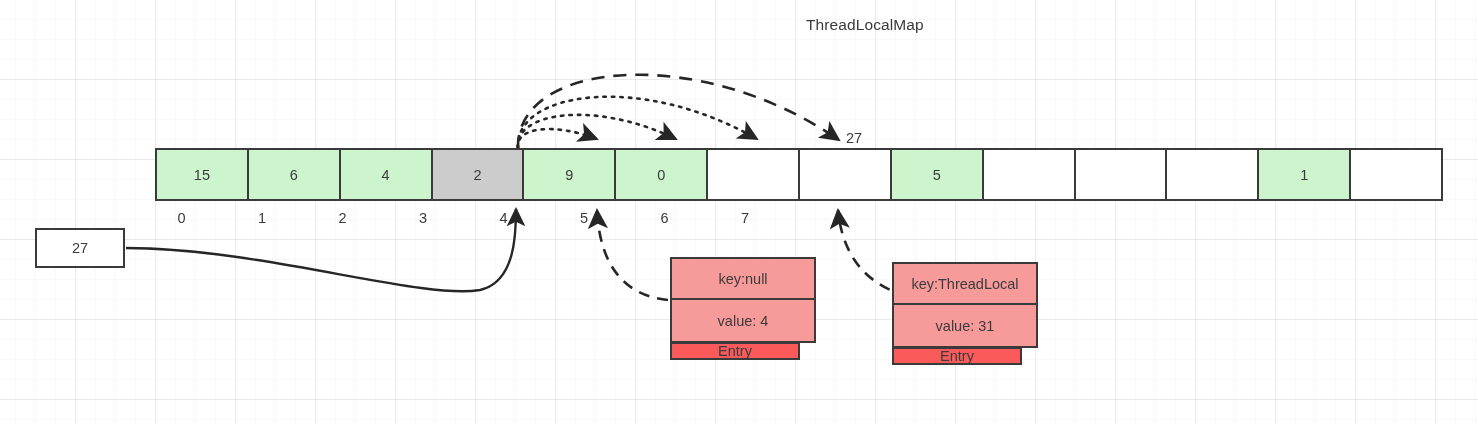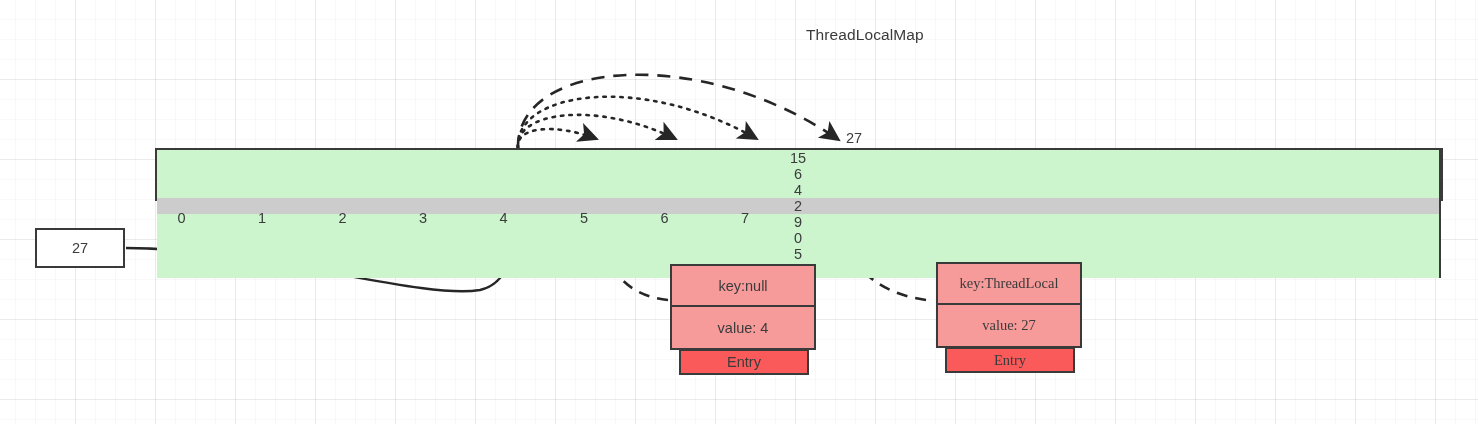--- a/index.html
+++ b/index.html
@@ -12,29 +12,29 @@
       linear-gradient(to right, rgba(0,0,0,0.028) 1px, transparent 1px),
       linear-gradient(to bottom, rgba(0,0,0,0.028) 1px, transparent 1px);
     background-size:80px 80px,80px 80px,20px 20px,20px 20px;
     background-position:-5px -1px,-5px -1px,-5px -1px,-5px -1px;
     font-family:"Liberation Sans","DejaVu Sans",sans-serif;
     color:#333333;
   }
   #svg-layer{position:absolute;left:0;top:0;width:1478px;height:424px;overflow:visible;}
 
   .diagram-title{
-    position:absolute;left:806px;top:26px;
+    position:absolute;left:806px;top:16px;
     font-size:15.5px;color:#3b3b3b;white-space:nowrap;letter-spacing:.1px;
   }
 
   
   #array-table{
     position:absolute;left:155px;top:148px;width:1288px;height:53px;
     display:flex;box-sizing:border-box;
-    border:2.5px solid #3a3a3a;background:#fff;flex-direction:column;
+    border:2.5px solid #3a3a3a;background:#fff;
   }
   .array-cell{
     flex:1 1 0;box-sizing:border-box;
     border-right:2.5px solid #3a3a3a;
     display:flex;align-items:center;justify-content:center;
     font-size:14.5px;color:#3b3b3b;background:#ffffff;
   }
   .array-cell:last-child{border-right:none;}
   .array-cell.fill-green{background:#ccf5ce;}
   .array-cell.fill-gray{background:#cccccc;}
@@ -59,27 +59,27 @@
   
   .entry-object{position:absolute;}
   .entry-field{
     box-sizing:border-box;width:146px;height:43px;
     border:2.2px solid #3a3a3a;background:#f79a9a;
     display:flex;align-items:center;justify-content:center;
     font-size:14.5px;color:#3b3b3b;
   }
   .entry-field + .entry-field{border-top:none;}
   .entry-footer{
-    box-sizing:border-box;width:130px;height:26px;margin-left:9px;margin-top:-1px;
+    box-sizing:border-box;width:130px;height:18px;margin-top:-1px;
     border:2.2px solid #3a3a3a;background:#fb5a5a;
     display:flex;align-items:center;justify-content:center;
     font-size:14.5px;color:#3b3b3b;
   }
-  #entry-null{left:670px;top:264px;}
-  #entry-threadlocal{left:936px;top:262px;font-family:Liberation Serif, serif;}
+  #entry-null{left:670px;top:257px;}
+  #entry-threadlocal{left:892px;top:262px;}
 
   .arc-label{
     position:absolute;font-size:14.5px;color:#3b3b3b;white-space:nowrap;
   }
   #label-27-arrow{left:846px;top:130px;}
 </style>
 </head>
 <body>
 
 <svg id="svg-layer" viewBox="0 0 1478 424" xmlns="http://www.w3.org/2000/svg">
@@ -162,15 +162,15 @@
 <div id="source-box">27</div>
 
 <div class="entry-object" id="entry-null">
   <div class="entry-field">key:null</div>
   <div class="entry-field">value: 4</div>
   <div class="entry-footer">Entry</div>
 </div>
 
 <div class="entry-object" id="entry-threadlocal">
   <div class="entry-field">key:ThreadLocal</div>
-  <div class="entry-field">value: 27</div>
+  <div class="entry-field">value: 31</div>
   <div class="entry-footer">Entry</div>
 </div>
 
 </body></html>

